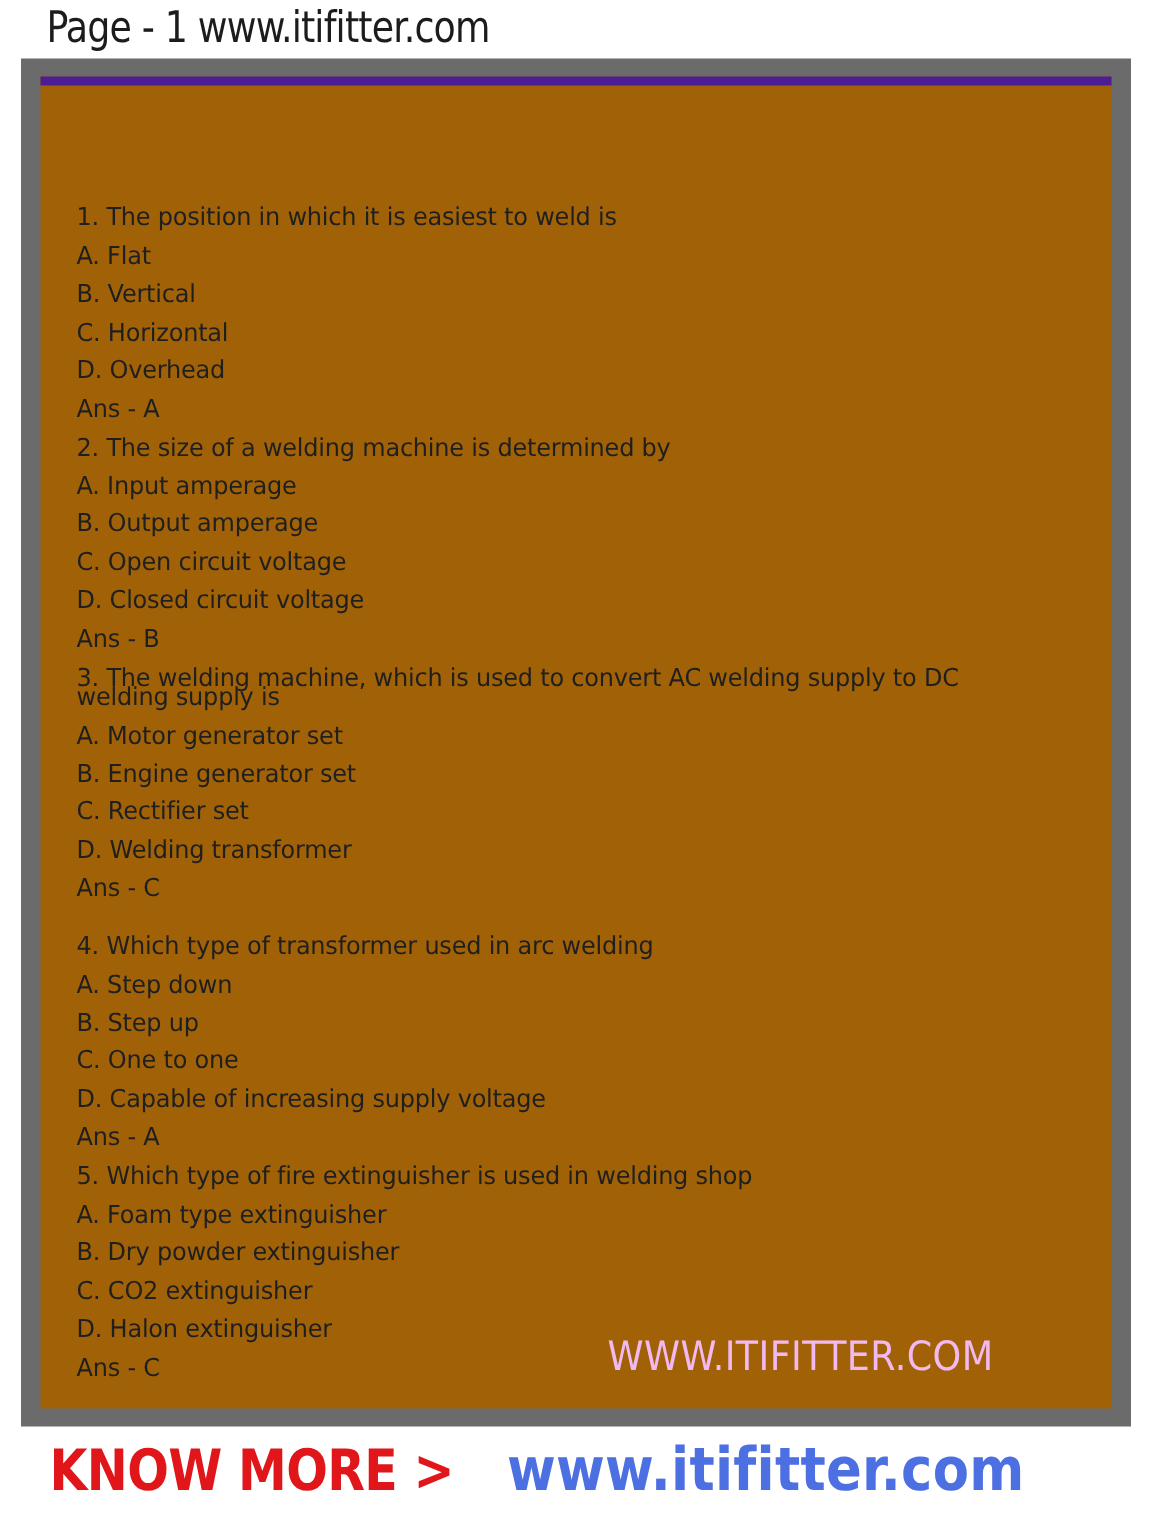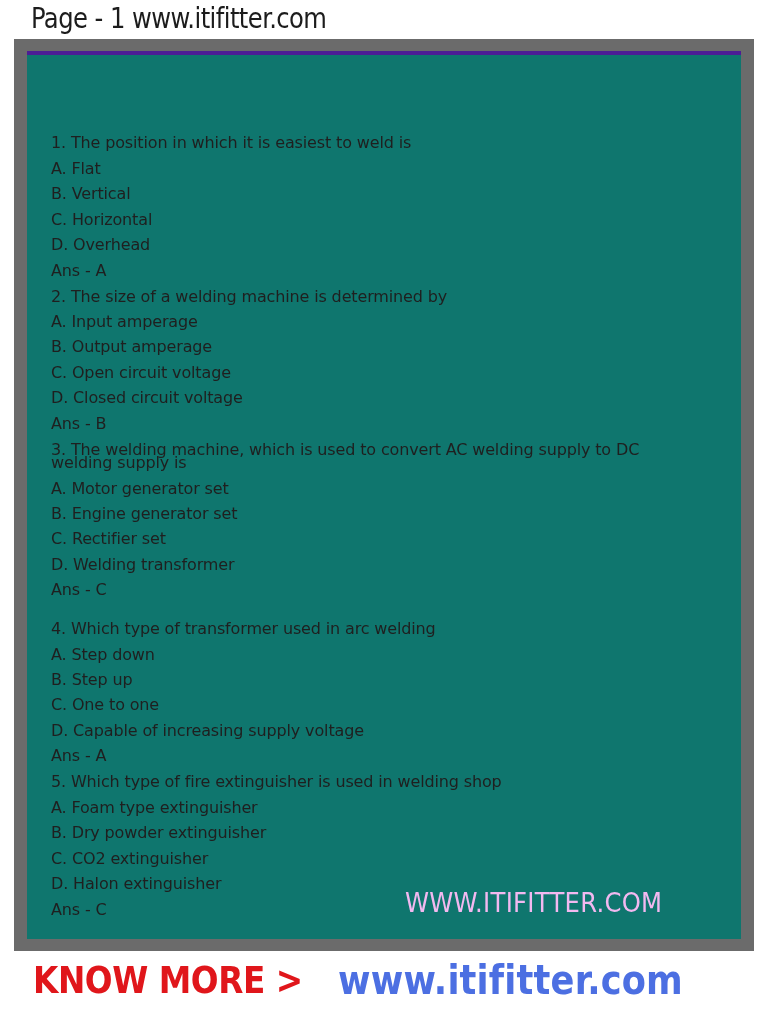--- a/index.html
+++ b/index.html
@@ -37,22 +37,22 @@
       height: 912px;
       background: #6b6b6b;
       box-sizing: border-box;
     }
     .sheet {
       position: absolute;
       left: 13px;
       top: 12px;
       width: 714px;
       height: 888px;
-      background: #0f766e;
-      border-top: 4px solid #4c1d95;
+      background: #a16207;
+      border-top: 6px solid #4c1d95;
       box-sizing: border-box;
     }
     .line {
       position: absolute;
       left: 24px;
       font-size: 16.5px;
       line-height: 20px;
       white-space: nowrap;
       color: #1f1f1f;
       font-family: "DejaVu Sans", sans-serif;

